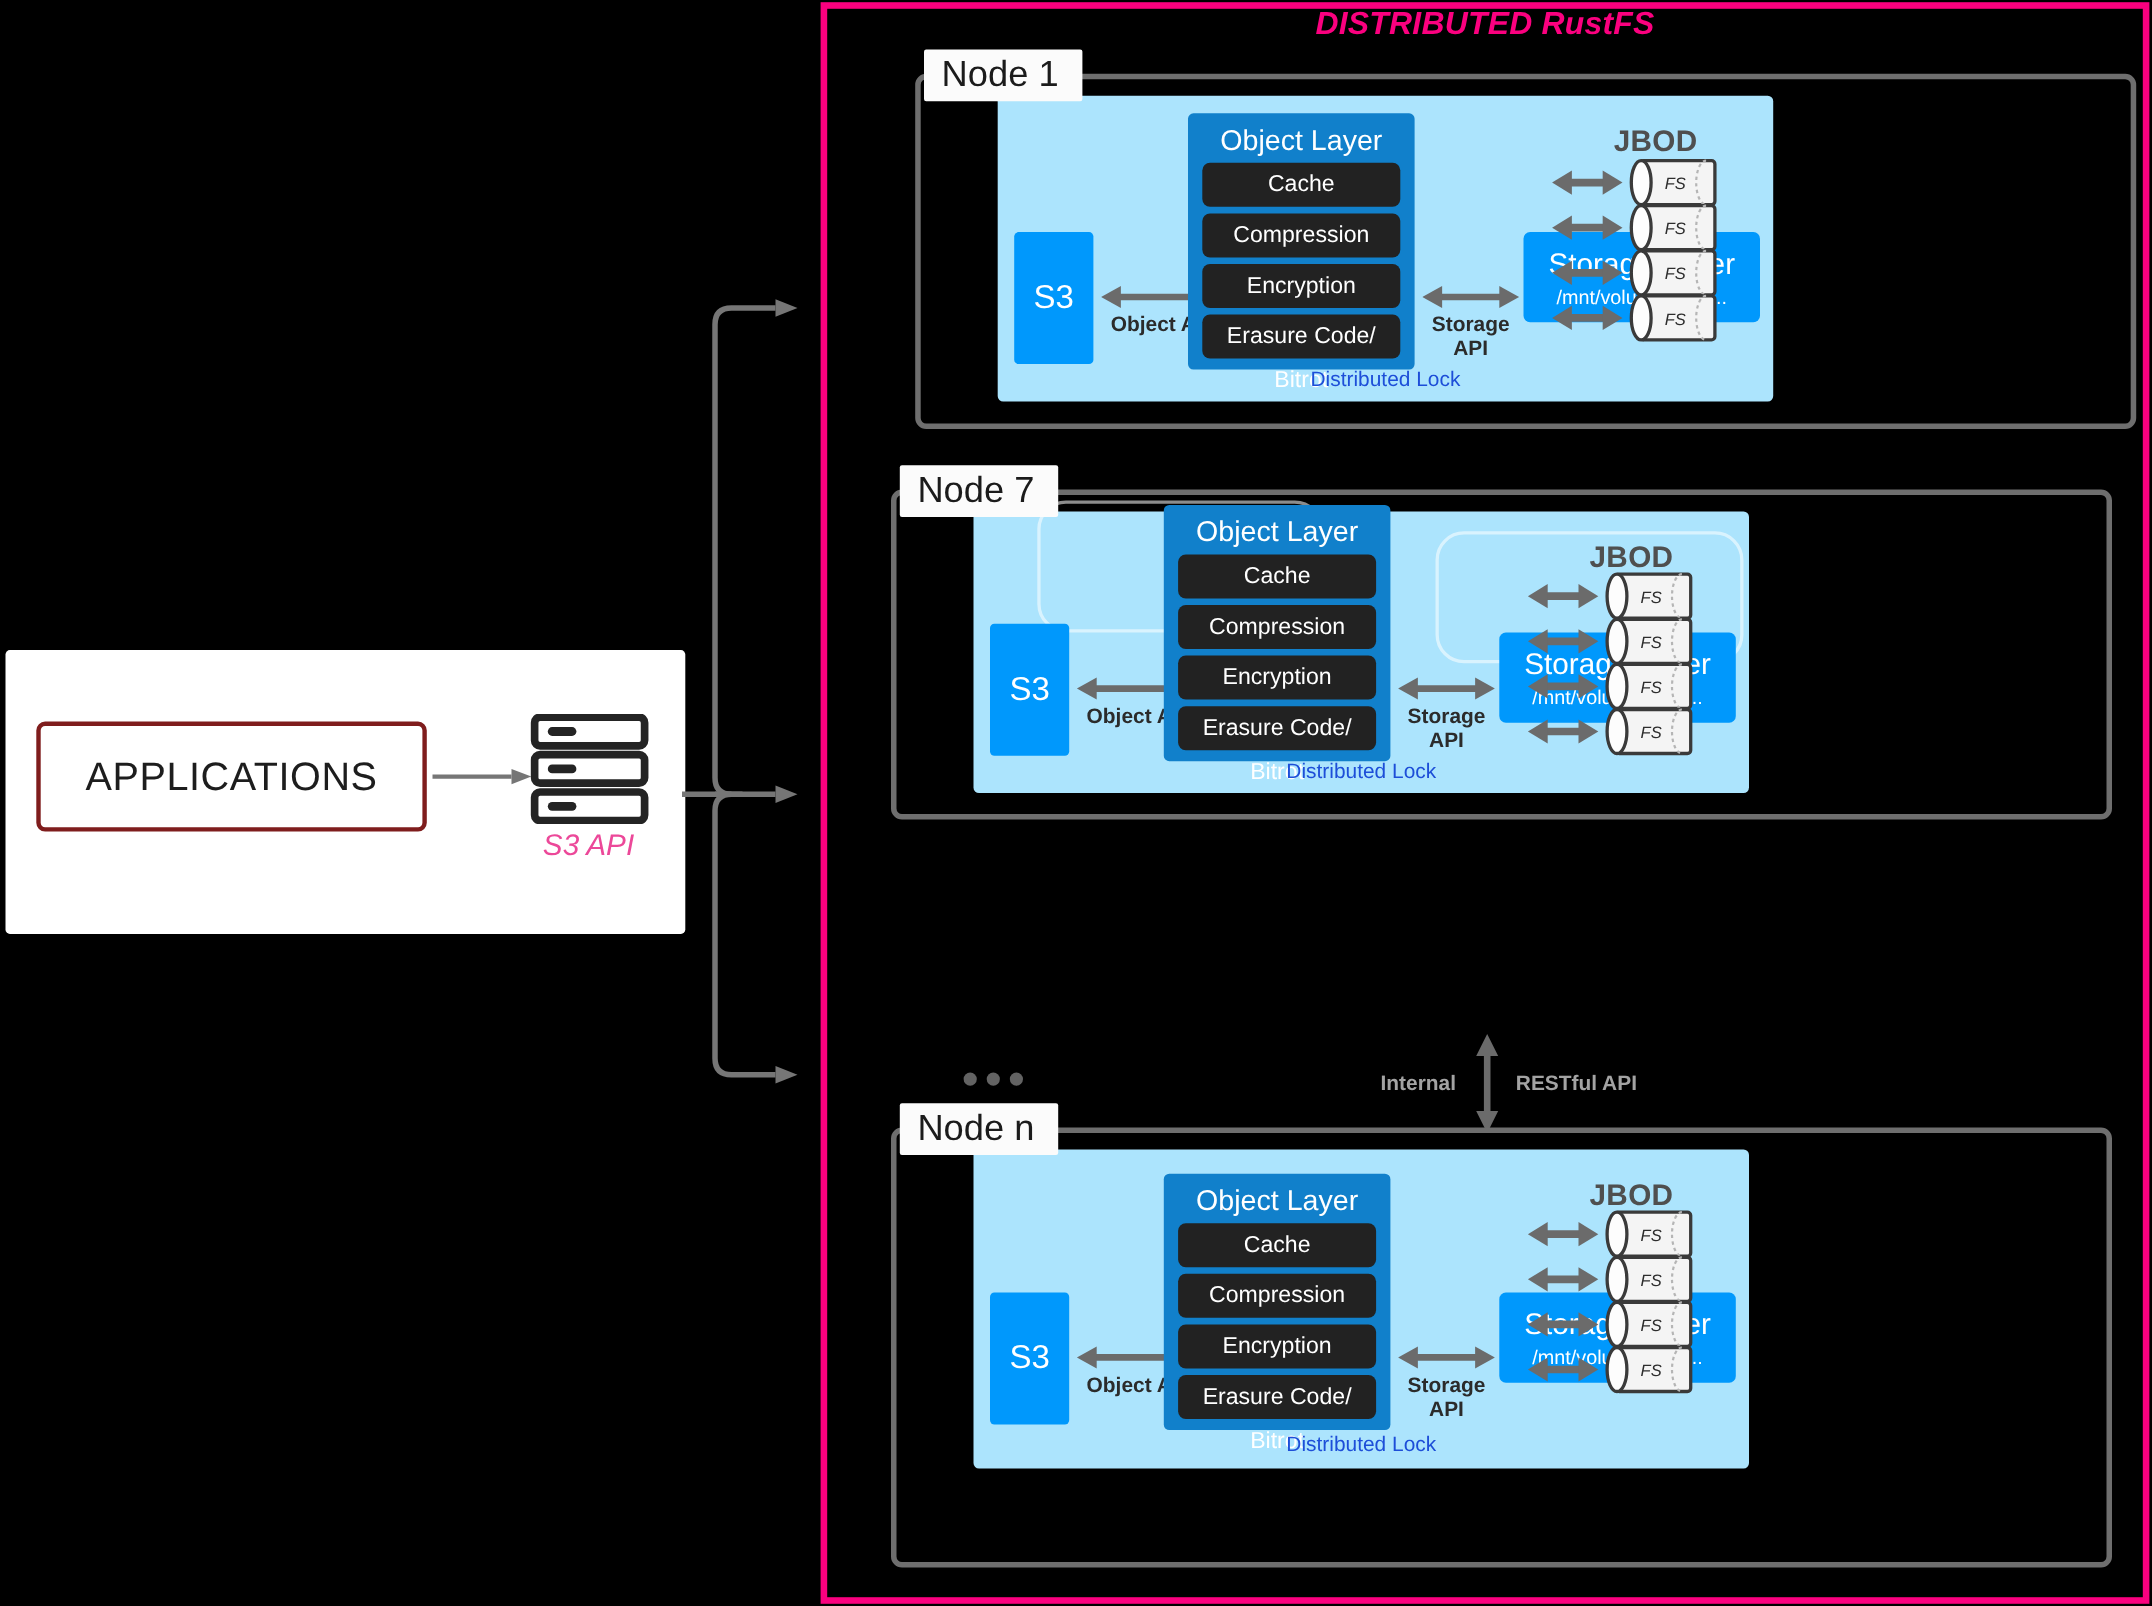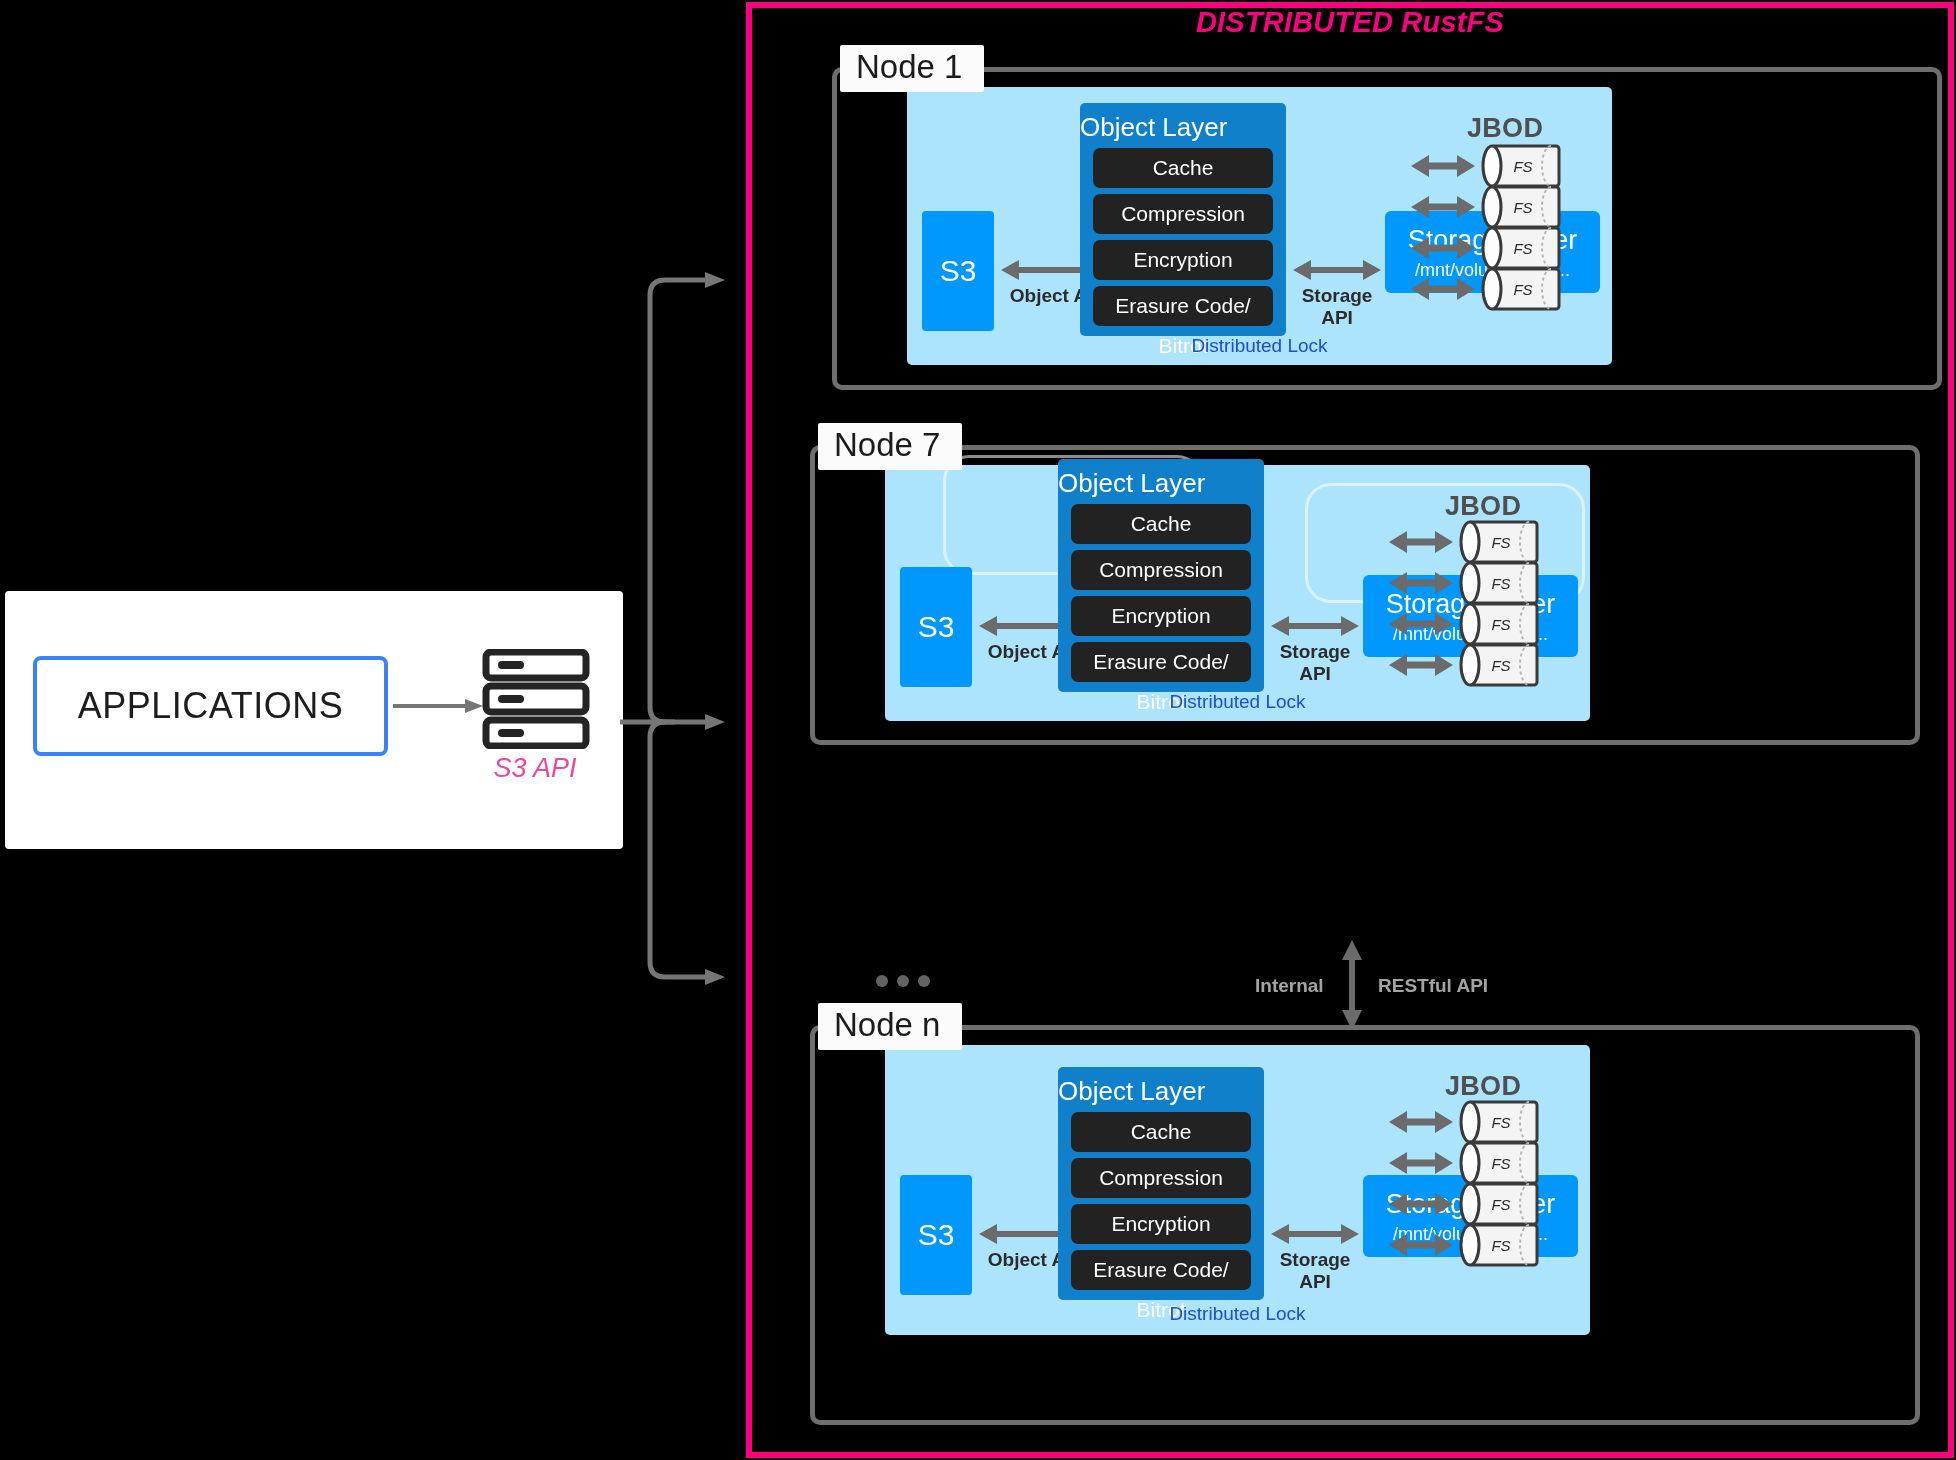--- a/index.html
+++ b/index.html
@@ -21,21 +21,21 @@
     font-style:italic;
   }
 
   
   .apps-card{
     position:absolute;left:5px;top:591px;width:618px;height:258px;
     background:#fff;border-radius:4px;
   }
   .apps-box{
     position:absolute;left:28px;top:65px;width:355px;height:100px;
-    border:4px solid #3b82f6;border-radius:8px;box-sizing:border-box;
+    border:4px solid #7f1d1d;border-radius:8px;box-sizing:border-box;
     display:flex;align-items:center;justify-content:center;
     font-size:36px;color:#1d1d1d;letter-spacing:.5px;
   }
   .apps-arrow{position:absolute;left:388px;top:106px;width:90px;height:18px;}
   .s3api-icon{position:absolute;left:477px;top:58px;width:108px;height:100px;}
   .s3api-label{
     position:absolute;left:455px;top:162px;width:150px;text-align:center;
     font-size:27px;font-style:italic;color:#ec4899;
   }
 
@@ -63,21 +63,21 @@
 
   .s3-box{
     position:absolute;background:#0098fc;border-radius:4px;
     display:flex;align-items:center;justify-content:center;
     color:#fff;font-size:30px;
   }
   .object-layer{
     position:absolute;background:#1180cb;border-radius:5px;
   }
   .ol-title{
-    text-align:left;color:#fff;font-size:26px;padding-top:9px;padding-bottom:5px;
+    text-align:center;color:#fff;font-size:26px;padding-top:9px;padding-bottom:5px;
   }
   .ol-item{
     margin:0 13px 6px 13px;background:#222222;border-radius:7px;
     color:#ffffff;font-size:21px;text-align:center;
     height:40px;line-height:40px;
   }
   .ol-item.last{margin-bottom:13px;}
   .storage-layer{
     position:absolute;background:#0098fc;border-radius:6px;
     text-align:center;color:#fff;

